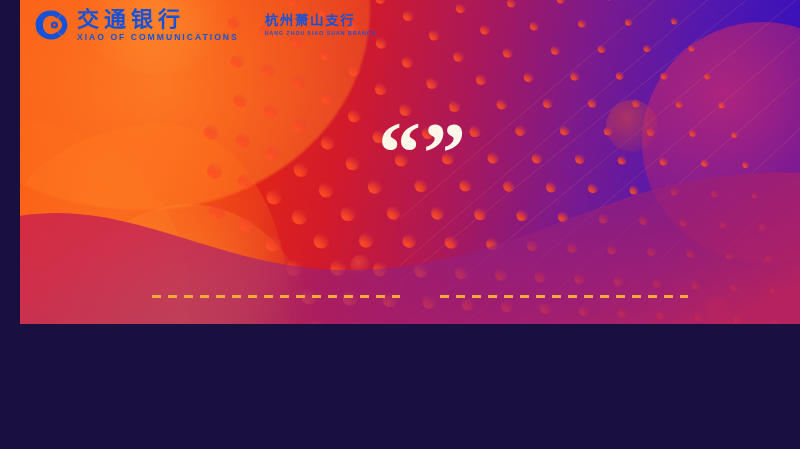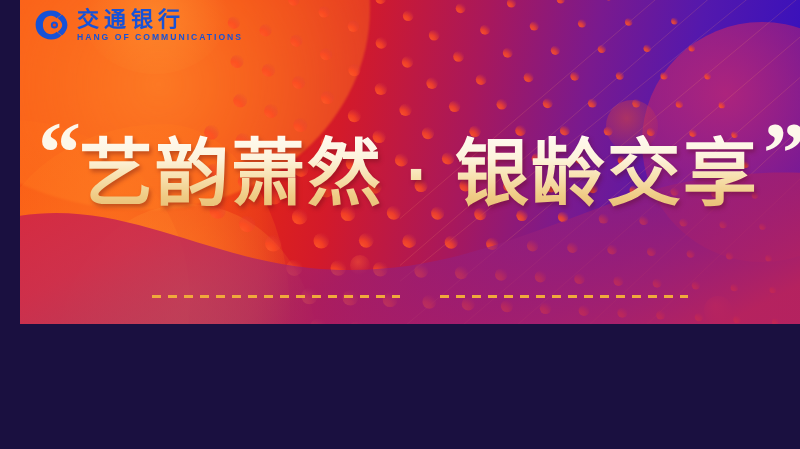--- a/index.html
+++ b/index.html
@@ -545,28 +545,31 @@
                C8.9 10.7 12.3 6.8 17.0 6.8 C19.3 6.8 21.2 7.7 22.6 9.2 L27.4 5.6
                C25.0 3.1 21.5 1.5 17 1.5 Z" fill="#1652d8"></path>
       <path d="M23.6 9.0 C26.4 11.0 28.2 13.9 28.2 16.0 C28.2 18.2 26.4 21.0 23.6 23.0
                L28.0 26.4 C31.4 23.6 33.4 19.9 33.4 16.0 C33.4 12.2 31.4 8.4 28.0 5.6 Z" fill="#1652d8"></path>
       <circle cx="20.4" cy="16.0" r="3.6" fill="#1652d8"></circle>
       <circle cx="20.4" cy="16.0" r="1.6" fill="#f2400f"></circle>
     </svg>
 
     <div class="logo-words">
       <div class="logo-cn">交通银行</div>
-      <div class="logo-en">HANG OF COMMUNICATIONS</div>
+      <div class="logo-en">XIAO OF COMMUNICATIONS</div>
     </div>
 
+    <div class="branch">
+      <div class="branch-cn">杭州萧山支行</div>
+      <div class="branch-en">HANG ZHOU XIAO SHAN BRANCH</div>
+    </div>
   </div>
 
   <div class="title-row">
     <span class="quote quote-open">“</span>
-    <span class="title-main">艺韵萧然 · 银龄交享</span>
     <span class="quote quote-close">”</span>
   </div>
 
   <div class="divider">
     <div class="dash-seg dash-left"></div>
     <div class="dash-gap"></div>
     <div class="dash-seg dash-right"></div>
   </div>
 
 

